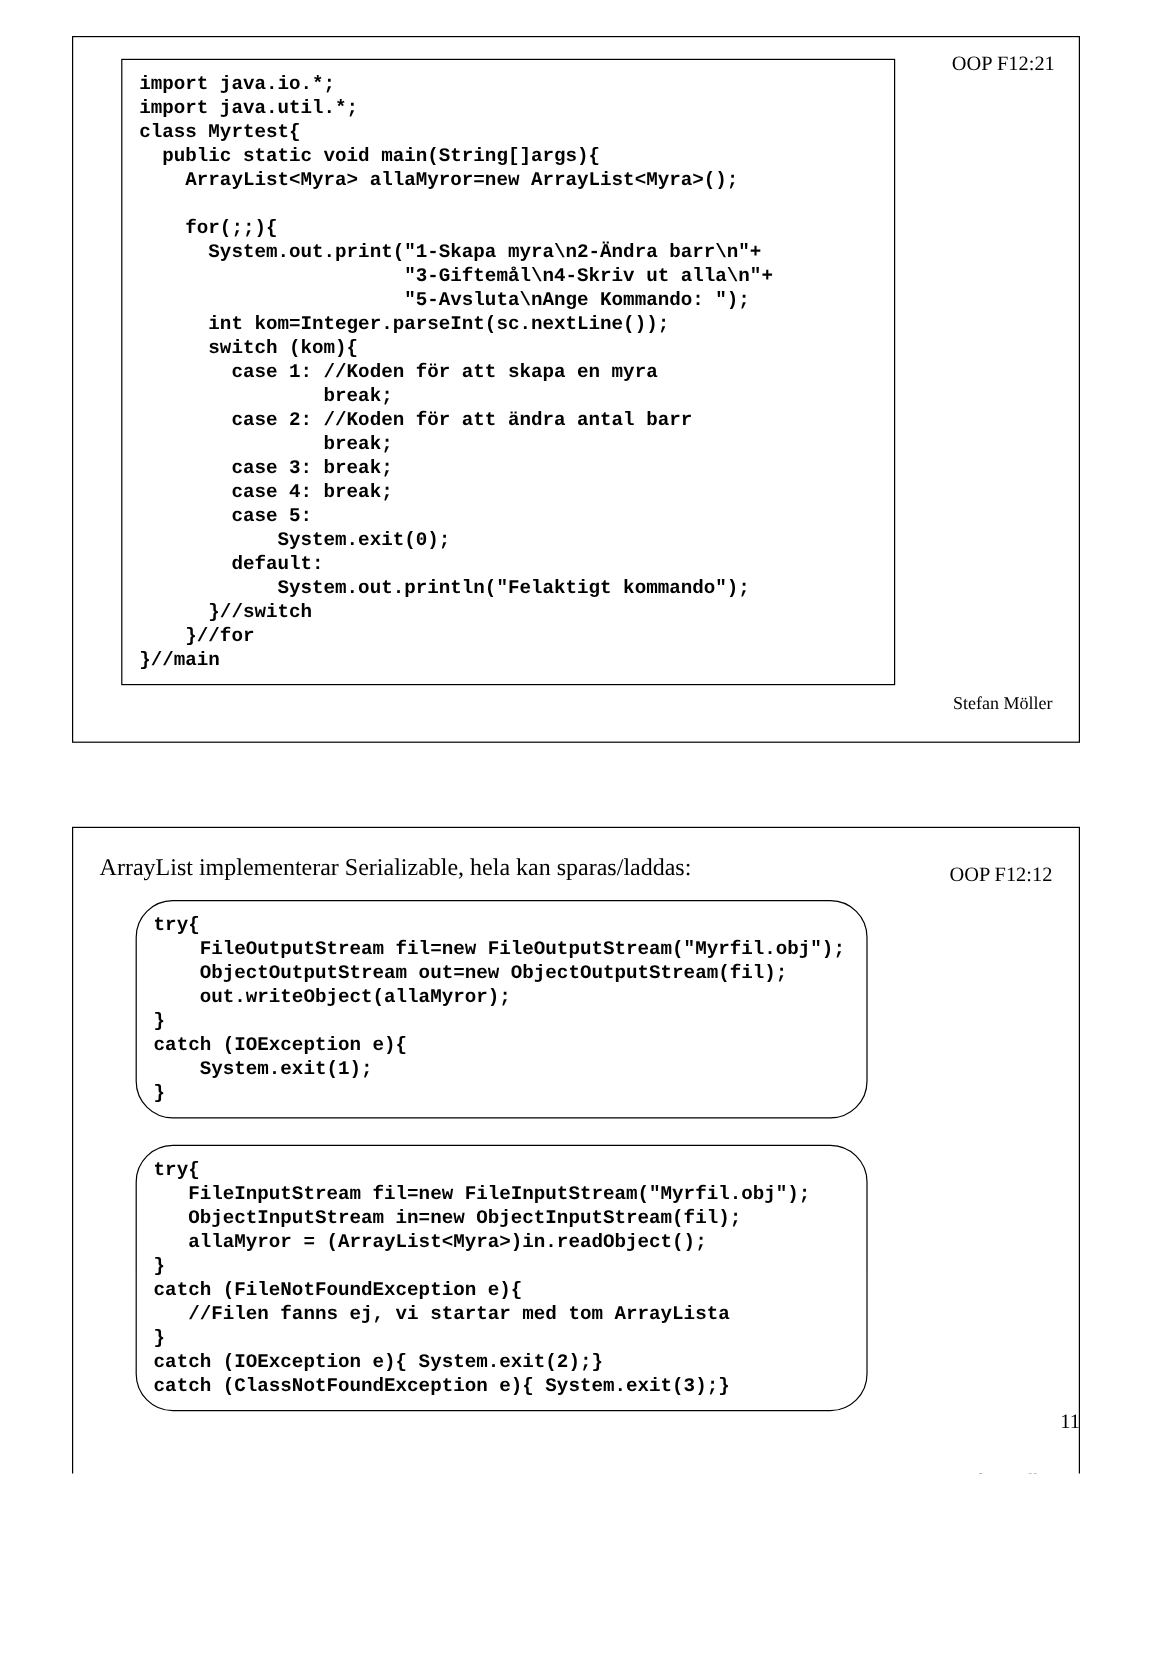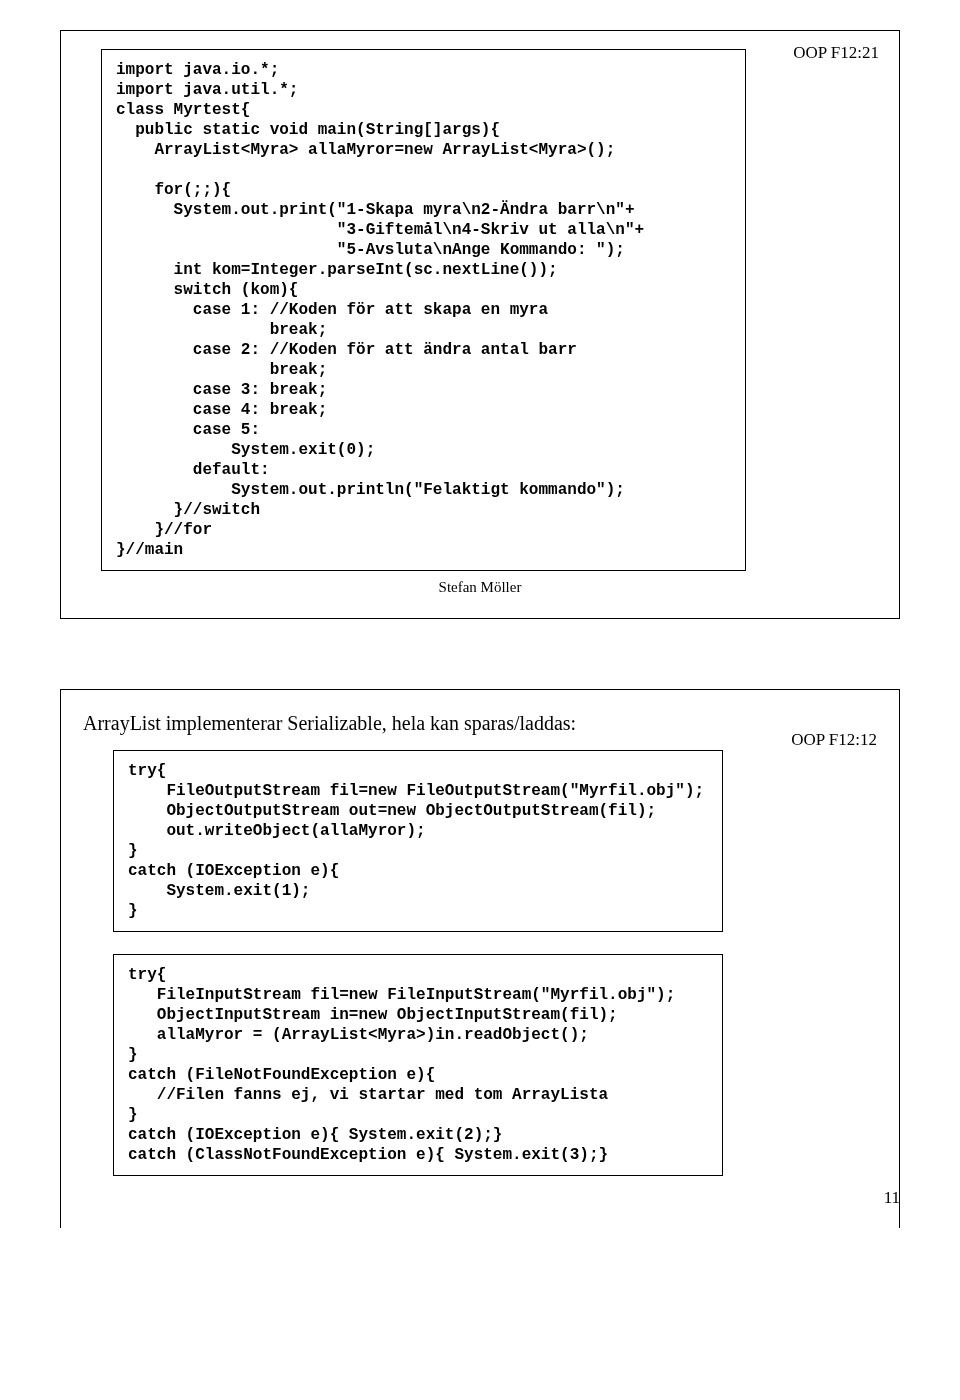--- a/index.html
+++ b/index.html
@@ -39,50 +39,51 @@
     line-height: 1.25;
     margin-bottom: 0;
   }
   .code-box.wide {
     width: 615px;
     margin-left: 18px;
   }
   .code-box.narrow {
     width: 580px;
     margin-left: 30px;
+    border-radius: 31px;
   }
   .footer-author {
-    text-align: center;
+    text-align: right;
     font-size: 15px;
     font-family: "Times New Roman", Times, serif;
     margin-top: 8px;
   }
   .section-title {
     font-size: 20px;
     font-family: "Times New Roman", Times, serif;
     margin-bottom: 15px;
     margin-top: 4px;
   }
   .second .code-box + .code-box {
     margin-top: 22px;
   }
   .page-number {
     position: absolute;
-    bottom: 20px;
+    bottom: 33px;
     right: 60px;
     font-size: 17px;
     font-family: "Times New Roman", Times, serif;
   }
   .second {
     margin-top: 0;
   }
   .second .section-row {
     display: flex;
     justify-content: space-between;
-    align-items: flex-end;
+    align-items: center;
     gap: 48px;
   }
 </style>
 </head>
 <body>
 
 <div class="page">
 
   <div class="outer-box">
     <div class="header-label">OOP F12:21</div>

